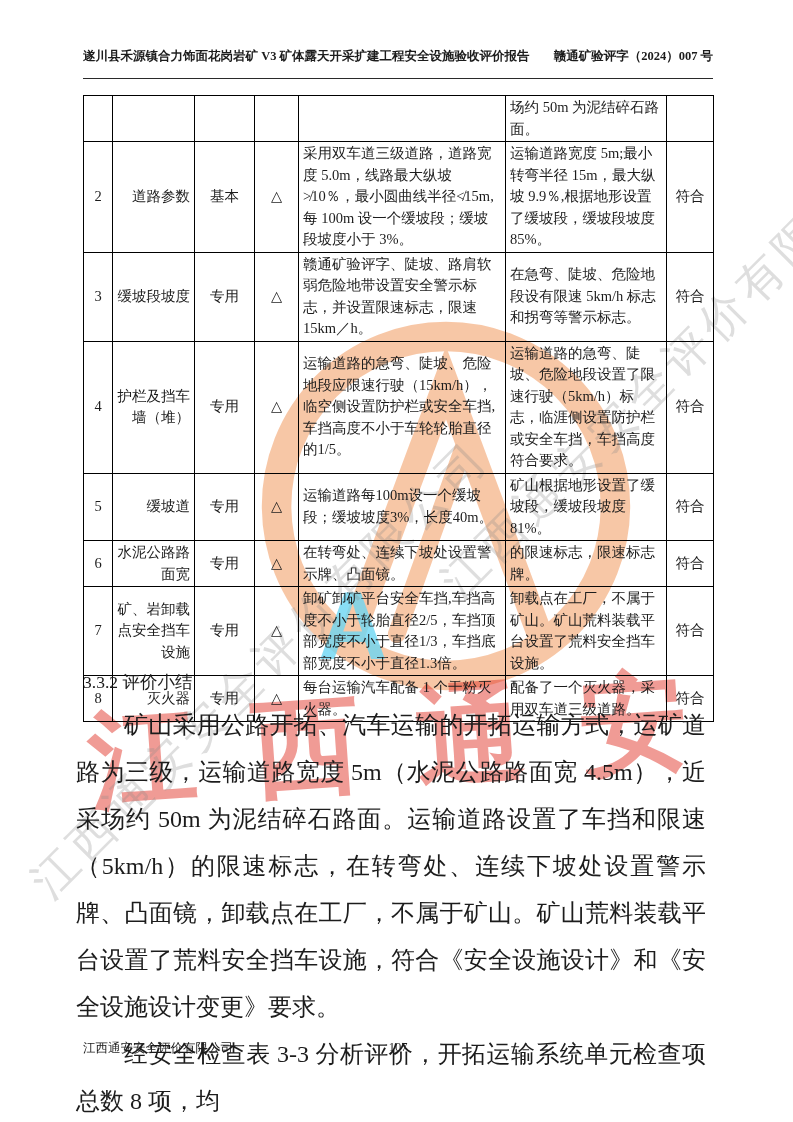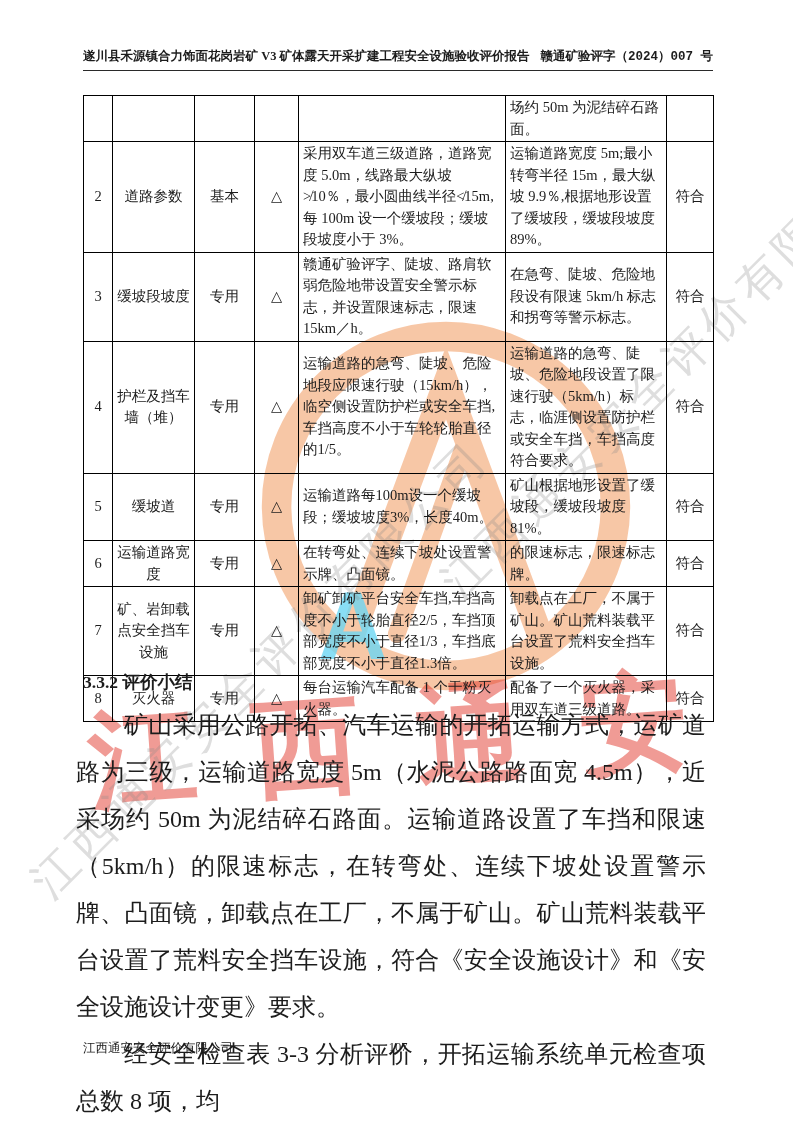--- a/index.html
+++ b/index.html
@@ -34,41 +34,41 @@
     transform:rotate(-45deg);transform-origin:left top;
   }
   .wm-gray-1{left:18px;top:868px;}
   .wm-gray-2{left:428px;top:568px;}
   
   .content{position:relative;z-index:1;}
   .doc-header{
     position:absolute;left:83px;top:48px;width:630px;
     display:flex;justify-content:space-between;align-items:flex-end;
     font-size:12.5px;font-weight:bold;
-    padding-bottom:5px;border-bottom:1.5px solid #2a2a2a;
-  }
-  .doc-header .t-right{white-space:nowrap;font-family:Liberation Mono, monospace;}
+    padding-bottom:13px;border-bottom:1.5px solid #2a2a2a;
+  }
+  .doc-header .t-right{white-space:nowrap;}
   table.checklist{
     position:absolute;left:83px;top:95px;width:630px;
     border-collapse:collapse;table-layout:fixed;
   }
   table.checklist td{
     border:1px solid #000;
     font-size:14.5px;line-height:21.5px;
     padding:1px 4px;
     vertical-align:middle;
     overflow:hidden;
   }
   td.c0,td.c2,td.c3,td.c6{text-align:center;}
-  td.c1{text-align:center;padding:1px 2px;}
+  td.c1{text-align:right;padding:1px 2px;}
   td.c4,td.c5{text-align:left;}
   td.c3{font-size:15px;}
   .section-heading{
     position:absolute;left:83px;top:670px;width:630px;
-    font-size:17.5px;font-weight:bold;
+    font-size:17.5px;font-weight:normal;
   }
   .body-text{
     position:absolute;left:76px;top:702px;width:630px;
     font-size:24px;line-height:47px;text-align:justify;
   }
   .body-text p{margin:0;text-indent:2em;}
   .doc-footer{
     position:absolute;left:83px;top:1040px;width:630px;height:24px;
     font-size:12.5px;
   }
@@ -123,21 +123,21 @@
             <td class="c4"></td>
             <td class="c5">场约 50m 为泥结碎石路面。</td>
             <td class="c6"></td>
           </tr>
           <tr>
             <td class="c0">2</td>
             <td class="c1">道路参数</td>
             <td class="c2">基本</td>
             <td class="c3">△</td>
             <td class="c4">采用双车道三级道路，道路宽度 5.0m，线路最大纵坡 ≯10％，最小圆曲线半径≮15m,每 100m 设一个缓坡段；缓坡段坡度小于 3%。</td>
-            <td class="c5">运输道路宽度 5m;最小转弯半径 15m，最大纵坡 9.9％,根据地形设置了缓坡段，缓坡段坡度 89%。</td>
+            <td class="c5">运输道路宽度 5m;最小转弯半径 15m，最大纵坡 9.9％,根据地形设置了缓坡段，缓坡段坡度 85%。</td>
             <td class="c6">符合</td>
           </tr>
           <tr>
             <td class="c0">3</td>
             <td class="c1">缓坡段坡度</td>
             <td class="c2">专用</td>
             <td class="c3">△</td>
             <td class="c4">赣通矿验评字、陡坡、路肩软弱危险地带设置安全警示标志，并设置限速标志，限速15km／h。</td>
             <td class="c5">在急弯、陡坡、危险地段设有限速 5km/h 标志和拐弯等警示标志。</td>
             <td class="c6">符合</td>
@@ -155,21 +155,21 @@
             <td class="c0">5</td>
             <td class="c1">缓坡道</td>
             <td class="c2">专用</td>
             <td class="c3">△</td>
             <td class="c4">运输道路每100m设一个缓坡段；缓坡坡度3%，长度40m。</td>
             <td class="c5">矿山根据地形设置了缓坡段，缓坡段坡度 81%。</td>
             <td class="c6">符合</td>
           </tr>
           <tr>
             <td class="c0">6</td>
-            <td class="c1">运输道路宽度</td>
+            <td class="c1">水泥公路路面宽</td>
             <td class="c2">专用</td>
             <td class="c3">△</td>
             <td class="c4">在转弯处、连续下坡处设置警示牌、凸面镜。</td>
             <td class="c5">的限速标志，限速标志牌。</td>
             <td class="c6">符合</td>
           </tr>
           <tr>
             <td class="c0">7</td>
             <td class="c1">矿、岩卸载点安全挡车设施</td>
             <td class="c2">专用</td>

